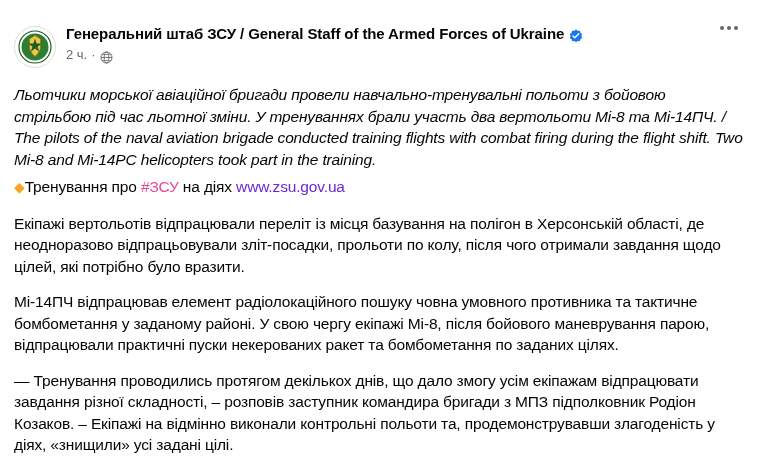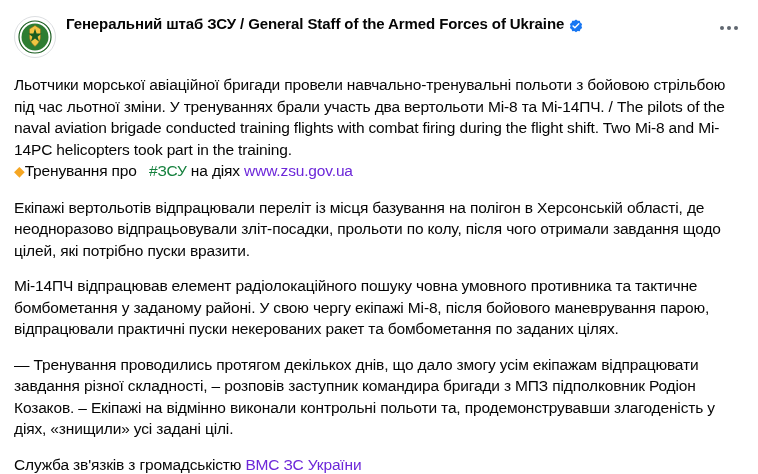--- a/index.html
+++ b/index.html
@@ -11,21 +11,21 @@
     height: 474px;
     background: #ffffff;
     font-family: "Liberation Sans", sans-serif;
     color: #050505;
     overflow: hidden;
   }
   .post {
     width: 758px;
     height: 474px;
     box-sizing: border-box;
-    padding: 14px 14px 0 14px;
+    padding: 24px 14px 0 14px;
     position: relative;
   }
   .post-header {
     display: flex;
     align-items: flex-start;
     height: 52px;
   }
   .avatar {
     width: 40px;
     height: 40px;
@@ -114,32 +114,32 @@
     color: #050505;
     letter-spacing: -0.15px;
   }
   .para {
     margin: 0 0 14px 0;
   }
   .para:last-child {
     margin-bottom: 0;
   }
   .para.tight {
-    margin-bottom: 0;
+    margin-bottom: 6px;
+    font-style: italic;
   }
   .link {
     color: #6d28d9;
     text-decoration: none;
     cursor: pointer;
   }
   .hashtag {
-    color: #15803d;
+    color: #ec4899;
     text-decoration: none;
     cursor: pointer;
-    margin-left: 8px;
   }
   .diamond {
     color: #f5a623;
     font-size: 14px;
   }
 </style>
 </head>
 <body>
 
 <div class="post">
@@ -158,40 +158,53 @@
     <div class="header-text">
       <div class="name-row">
         <span class="page-name">Генеральний штаб ЗСУ / General Staff of the Armed Forces of Ukraine</span>
         <span class="verified">
           <svg width="14" height="14" viewBox="0 0 16 16">
             <path d="M8 0.6 L9.9 2.1 L12.3 1.9 L13.1 4.2 L15 5.6 L14.2 7.9 L15 10.2 L13.1 11.6 L12.3 13.9 L9.9 13.7 L8 15.2 L6.1 13.7 L3.7 13.9 L2.9 11.6 L1 10.2 L1.8 7.9 L1 5.6 L2.9 4.2 L3.7 1.9 L6.1 2.1 Z" fill="#1877f2"></path>
             <path d="M4.6 8.0 L6.7 10.1 L11.2 5.5" stroke="#ffffff" stroke-width="1.6" fill="none" stroke-linecap="round" stroke-linejoin="round"></path>
           </svg>
         </span>
       </div>
+      <div class="meta-row">
+        <span>2 ч.</span>
+        <span class="meta-sep">·</span>
+        <span class="globe-icon">
+          <svg width="13" height="13" viewBox="0 0 16 16">
+            <circle cx="8" cy="8" r="6.8" fill="none" stroke="#65676b" stroke-width="1.2"></circle>
+            <ellipse cx="8" cy="8" rx="2.9" ry="6.8" fill="none" stroke="#65676b" stroke-width="1.1"></ellipse>
+            <line x1="1.3" y1="8" x2="14.7" y2="8" stroke="#65676b" stroke-width="1.1"></line>
+            <line x1="2.4" y1="4.4" x2="13.6" y2="4.4" stroke="#65676b" stroke-width="0.9"></line>
+            <line x1="2.4" y1="11.6" x2="13.6" y2="11.6" stroke="#65676b" stroke-width="0.9"></line>
+          </svg>
+        </span>
+      </div>
     </div>
 
     <div class="more-btn">
       <span></span>
       <span></span>
       <span></span>
     </div>
   </div>
 
   <div class="post-body">
 
     <p class="para tight">
       <span>Льотчики морської авіаційної бригади провели навчально-тренувальні польоти з бойовою стрільбою під час льотної зміни. У тренуваннях брали участь два вертольоти Мі-8 та Мі-14ПЧ. / The pilots of the naval aviation brigade conducted training flights with combat firing during the flight shift. Two Mi-8 and Mi-14PC helicopters took part in the training.</span>
     </p>
 
     <p class="para">
       <span class="diamond">◆</span><span>Тренування про </span><a class="hashtag" href="#">#ЗСУ</a><span> на діях </span><a class="link" href="#">www.zsu.gov.ua</a>
     </p>
 
-    <p class="para">Екіпажі вертольотів відпрацювали переліт із місця базування на полігон в Херсонській області, де неодноразово відпрацьовували зліт-посадки, прольоти по колу, після чого отримали завдання щодо цілей, які потрібно пуски вразити.</p>
+    <p class="para">Екіпажі вертольотів відпрацювали переліт із місця базування на полігон в Херсонській області, де неодноразово відпрацьовували зліт-посадки, прольоти по колу, після чого отримали завдання щодо цілей, які потрібно було вразити.</p>
 
     <p class="para">Мі-14ПЧ відпрацював елемент радіолокаційного пошуку човна умовного противника та тактичне бомбометання у заданому районі. У свою чергу екіпажі Мі-8, після бойового маневрування парою, відпрацювали практичні пуски некерованих ракет та бомбометання по заданих цілях.</p>
 
     <p class="para">— Тренування проводились протягом декількох днів, що дало змогу усім екіпажам відпрацювати завдання різної складності, – розповів заступник командира бригади з МПЗ підполковник Родіон Козаков. – Екіпажі на відмінно виконали контрольні польоти та, продемонструвавши злагоденість у діях, «знищили» усі задані цілі.</p>
 
     <p class="para">
       <span>Служба зв'язків з громадськістю </span><a class="link" href="#">ВМС ЗС України</a>
     </p>
 
   </div>

